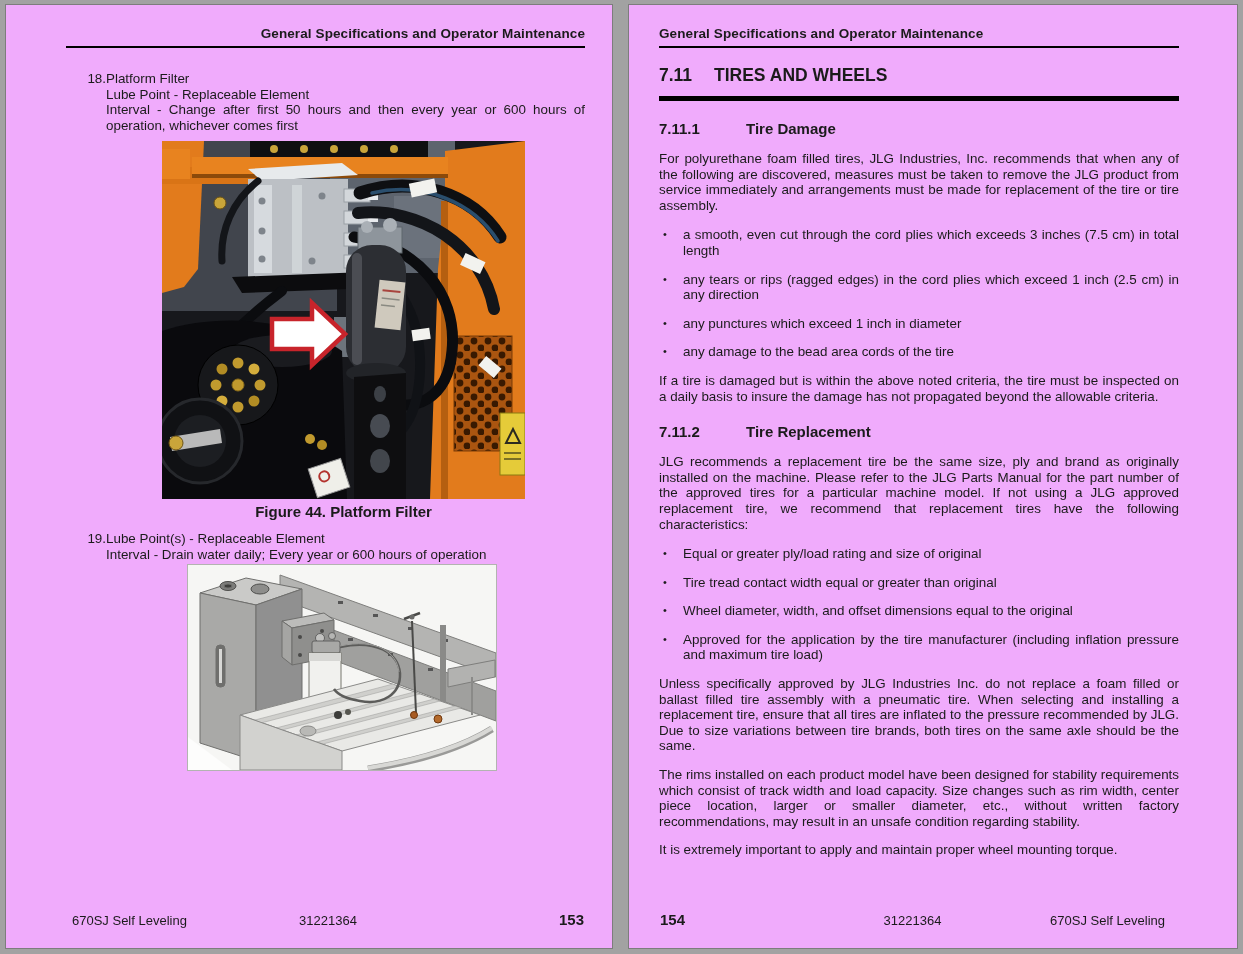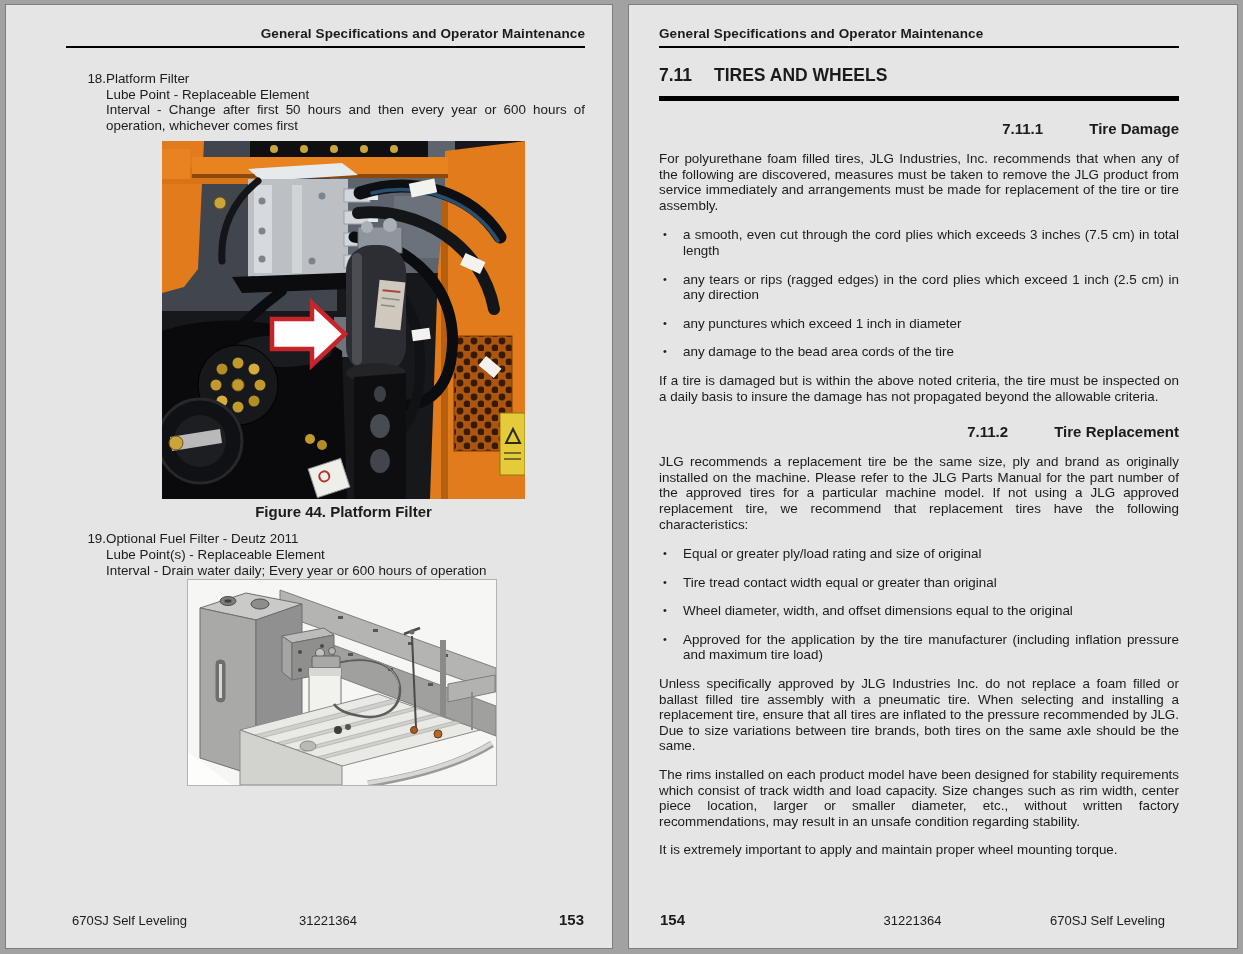--- a/index.html
+++ b/index.html
@@ -6,21 +6,21 @@
   html,body { width:1243px; height:954px; }
   body {
     position:relative;
     background:#a2a2a2;
     font-family:"Liberation Sans", sans-serif;
     color:#1b1b1b;
     overflow:hidden;
   }
   .page {
     position:absolute; top:4px; height:945px;
-    background:#e5e5e5;
+    background:#f0abfc;
     border:1px solid #7d7d7d;
   }
   .page-left  { left:5px;   width:608px; padding:0 27px 0 60px; }
   .page-right { left:628px; width:610px; padding:0 58px 0 30px; }
 
   .running-head { padding-top:21px; font-size:13.5px; font-weight:bold; letter-spacing:.1px; }
   .running-head.align-right { text-align:right; }
   .head-rule { height:2px; background:#000; margin-top:5px; }
 
   
@@ -31,21 +31,21 @@
   .just { text-align:justify; }
 
   .fig-wrap { margin-top:8px; margin-left:96px; width:363px; height:358px; line-height:0; }
   .fig-caption { width:363px; margin-left:96px; margin-top:4px; text-align:center; font-size:15px; font-weight:bold; }
   .fig2-wrap { margin-top:1px; margin-left:121px; width:310px; height:207px; border:1px solid #b3b3b1; line-height:0; background:#f6f6f4; }
 
   
   .sec-h1 { display:flex; margin-top:17px; font-size:17.5px; font-weight:bold; line-height:21px; }
   .sec-h1 .sec-num { width:55px; flex:none; }
   .thick-rule { height:5px; background:#000; margin-top:10px; }
-  .sec-h2 { display:flex; margin-top:19px; font-size:15px; font-weight:bold; line-height:18px;justify-content:flex-end; }
+  .sec-h2 { display:flex; margin-top:19px; font-size:15px; font-weight:bold; line-height:18px; }
   .sec-h2 .sub-num { width:87px; flex:none; }
   .para { margin-top:13px; font-size:13.4px; line-height:15.6px; text-align:justify; }
   .blist { margin-top:14px; list-style:none; }
   .blist li { display:flex; margin-top:13px; font-size:13.4px; line-height:15.6px; padding-left:4px; }
   .blist li:first-child { margin-top:0; }
   .bullet { width:20px; flex:none; font-size:11px; line-height:15.6px; }
   .btext { flex:1; text-align:justify; }
 
   .page-footer {
     position:absolute; bottom:20px;
@@ -202,21 +202,20 @@
       </g>
 
       <polygon points="110,178 150,178 150,162 183,193 150,224 150,208 110,208" fill="#ffffff" stroke="#c8242b" stroke-width="4.5" stroke-linejoin="miter"></polygon>
     </svg>
   </div>
   <div class="fig-caption">Figure 44. Platform Filter</div>
 
   <div class="list-item tight">
     <div class="list-num">19.</div>
     <div class="list-body">
-      <div>Optional Fuel Filter - Deutz 2011</div>
       <div>Lube Point(s) - Replaceable Element</div>
       <div>Interval - Drain water daily; Every year or 600 hours of operation</div>
     </div>
   </div>
 
   <div class="fig2-wrap">
     <svg width="308" height="205" viewBox="0 0 308 205">
       <rect x="0" y="0" width="308" height="205" fill="#f6f6f4"></rect>
       <polygon points="0,172 44,205 0,205" fill="#fdfdfc"></polygon>
 

